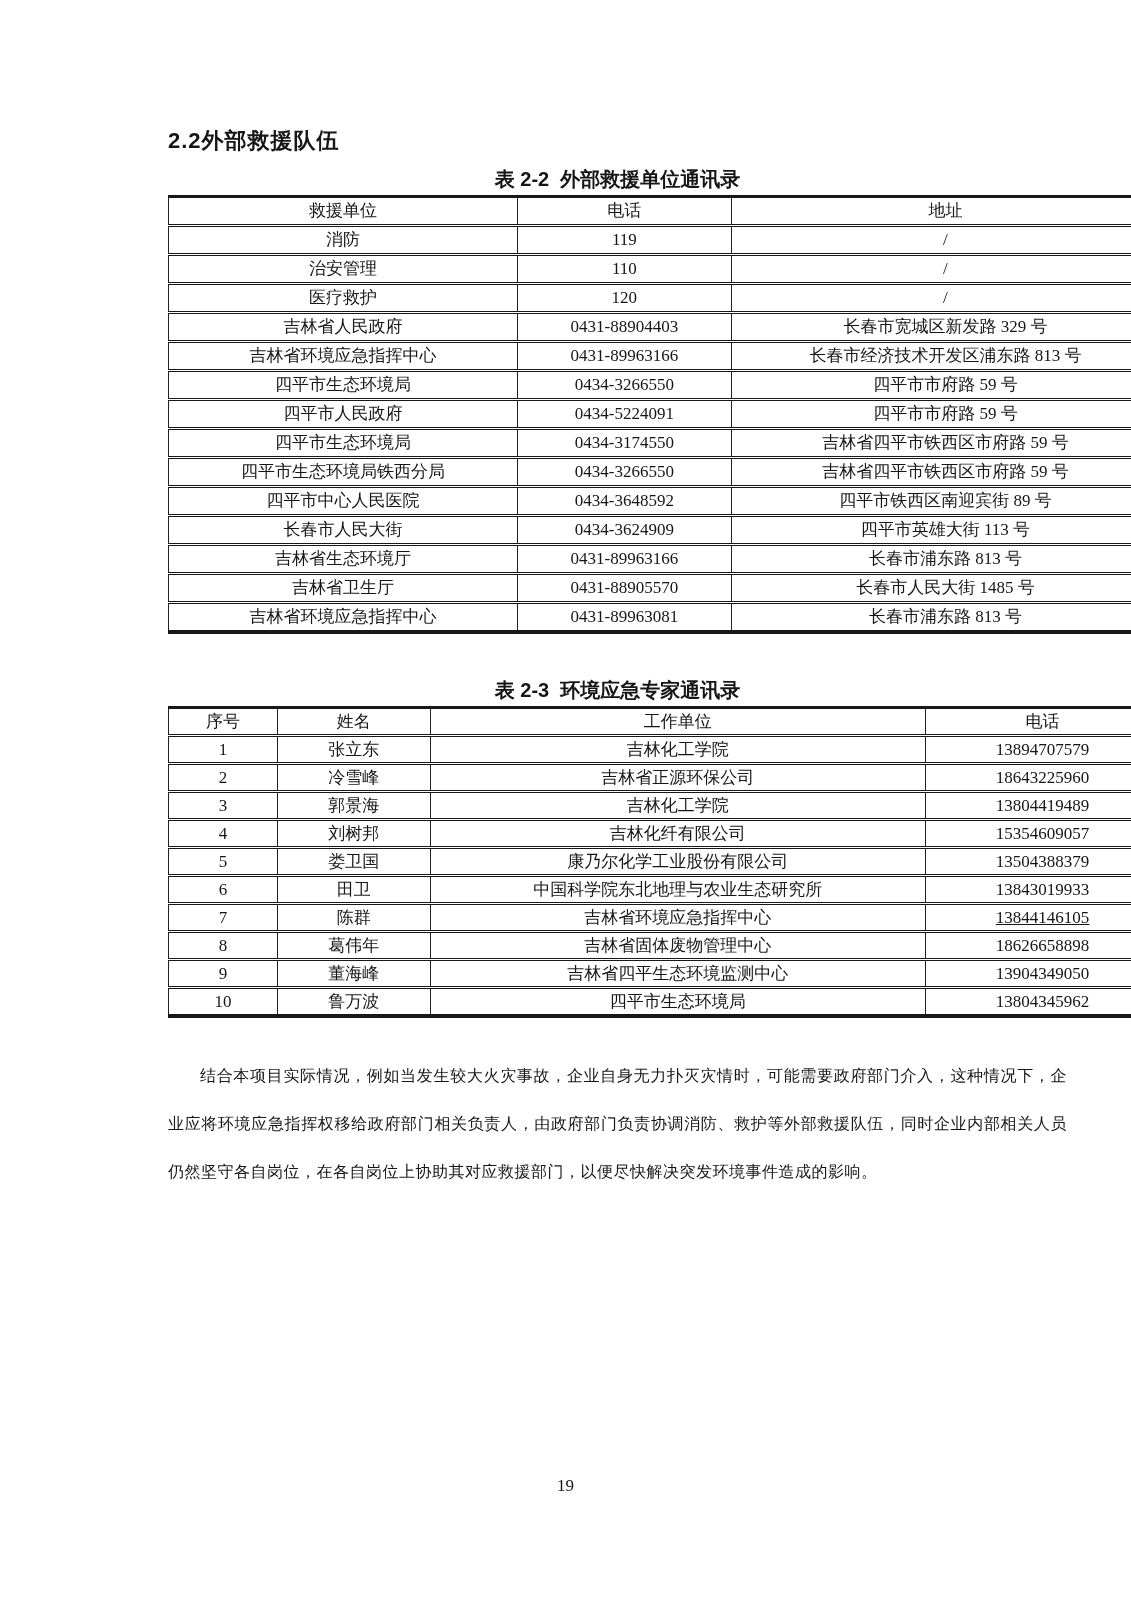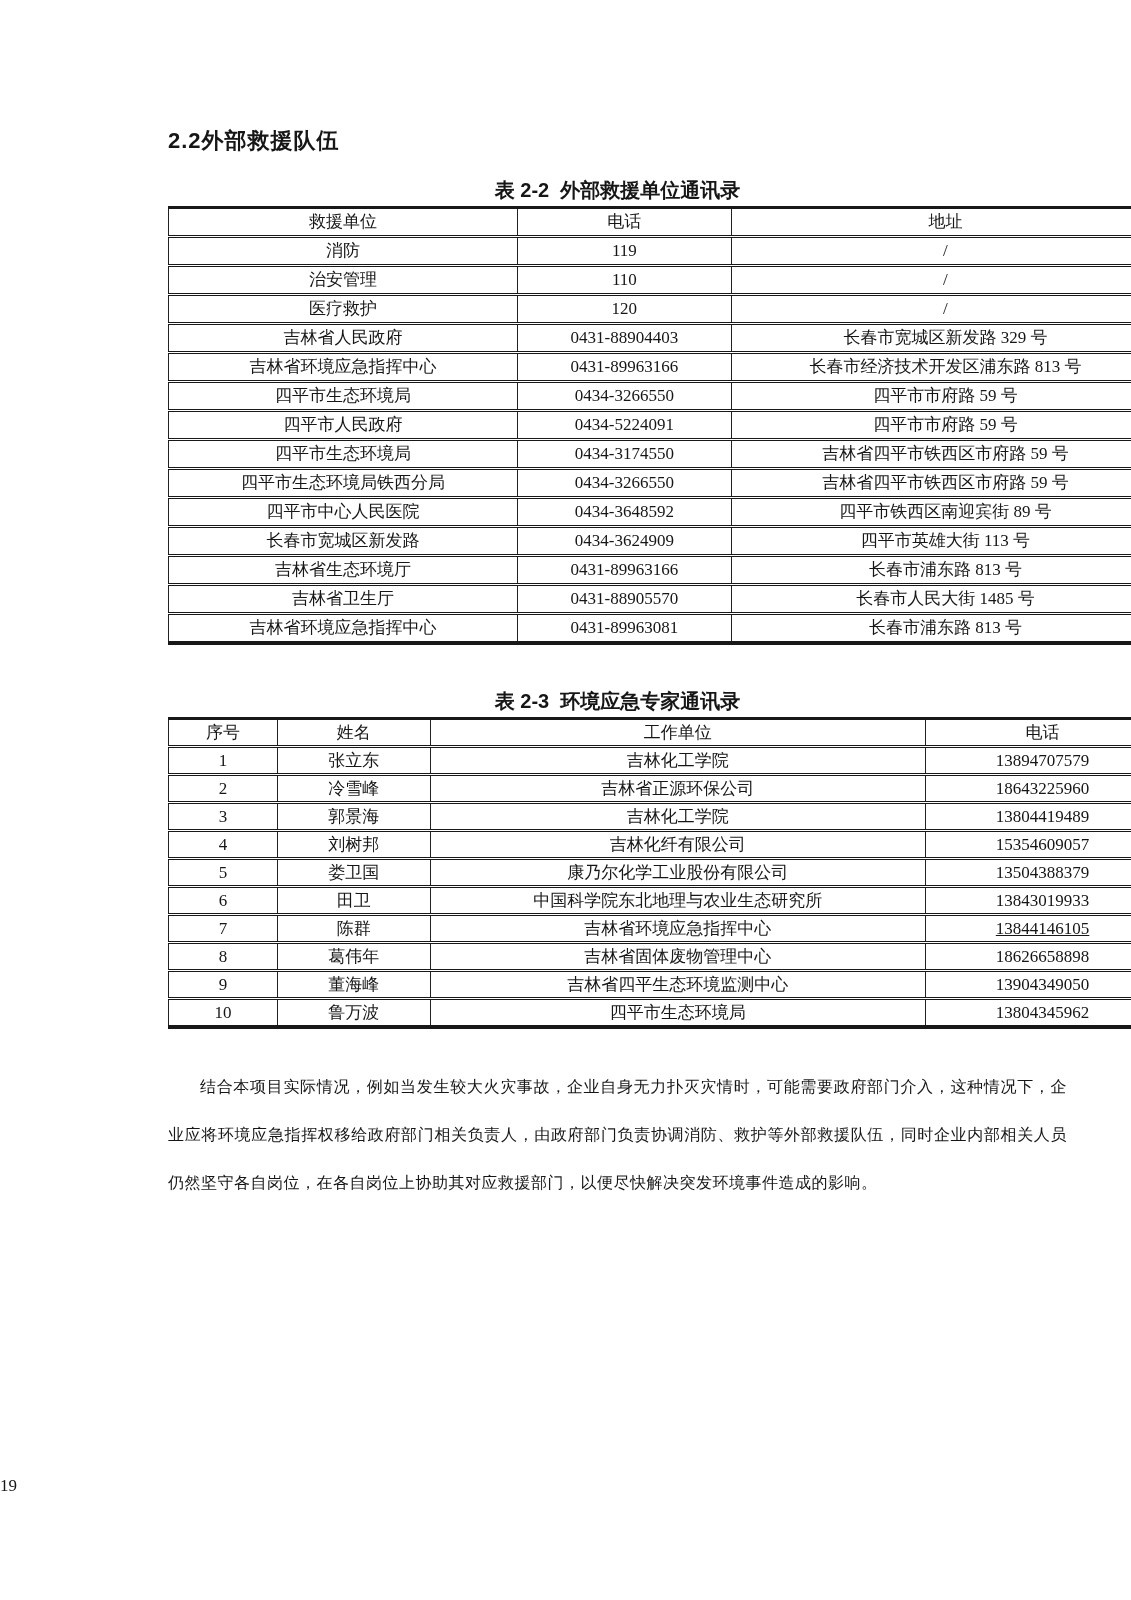--- a/index.html
+++ b/index.html
@@ -25,21 +25,21 @@
   .heading {
     margin: 0;
     padding-top: 126px;
     font-family: "Liberation Sans", "DejaVu Sans", sans-serif;
     font-size: 22px;
     line-height: 30px;
     font-weight: bold;
     letter-spacing: 1px;
   }
   .table-caption {
-    margin-top: 20px;
+    margin-top: 9px;
     text-align: center;
     font-family: "Liberation Sans", "DejaVu Sans", sans-serif;
     font-size: 20px;
     line-height: 28px;
     font-weight: bold;
     white-space: pre;
   }
   .caption-2 {
     margin-top: 42px;
   }
@@ -74,21 +74,21 @@
     line-height: 48px;
     text-align: justify;
     text-indent: 2em;
     letter-spacing: 0.5px;
   }
   .page-number {
     position: absolute;
     left: 0;
     top: 1476px;
     width: 1131px;
-    text-align: left;
+    text-align: center;
     font-size: 17px;
   }
 </style>
 </head>
 <body>
 
 <div class="content">
 
   <h2 class="heading">2.2外部救援队伍</h2>
 
@@ -152,21 +152,21 @@
           <td>四平市生态环境局铁西分局</td>
           <td>0434-3266550</td>
           <td>吉林省四平市铁西区市府路 59 号</td>
         </tr>
         <tr>
           <td>四平市中心人民医院</td>
           <td>0434-3648592</td>
           <td>四平市铁西区南迎宾街 89 号</td>
         </tr>
         <tr>
-          <td>长春市宽城区新发路</td>
+          <td>长春市人民大街</td>
           <td>0434-3624909</td>
           <td>四平市英雄大街 113 号</td>
         </tr>
         <tr>
           <td>吉林省生态环境厅</td>
           <td>0431-89963166</td>
           <td>长春市浦东路 813 号</td>
         </tr>
         <tr>
           <td>吉林省卫生厅</td>

